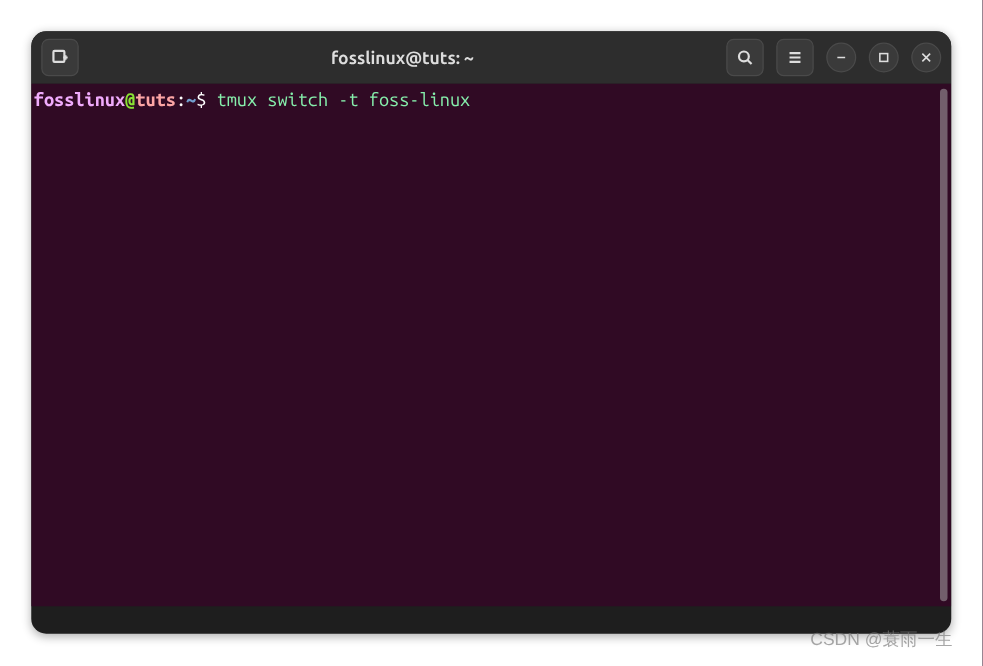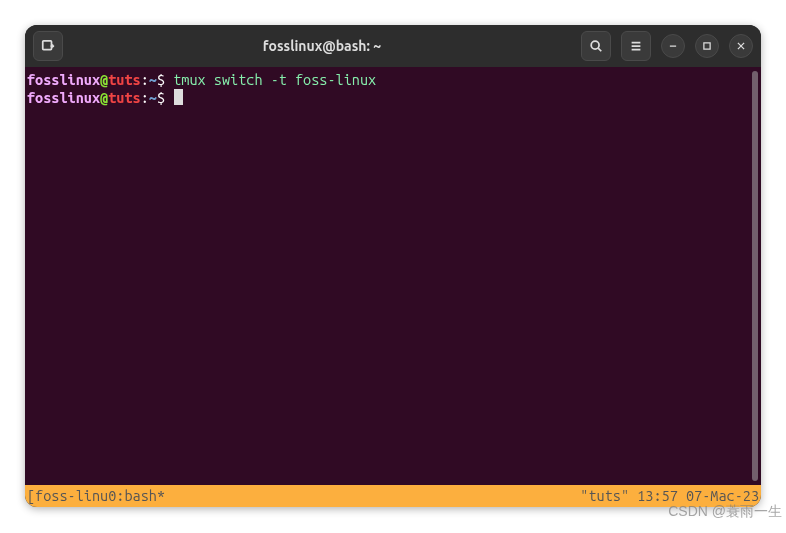--- a/index.html
+++ b/index.html
@@ -80,21 +80,21 @@
       padding: 4px 2px;
       font-size: 14.5px;
       line-height: 18px;
       color: #fff;
       position: relative;
     }
     .line {
       white-space: pre;
     }
     .user { color: #f0abfc; font-weight: bold; }
-    .host { color: #ef4444; font-weight: bold; }
+    .host { color: #fca5a5; font-weight: bold; }
     .at   { color: #8ae234; font-weight: bold; }
     .colon { color: #fff; }
     .tilde { color: #729fcf; font-weight: bold; }
     .dollar { color: #fff; }
     .cmd { color: #86efac; }
     .cursor {
       display: inline-block;
       width: 9px;
       height: 16px;
       background: #ddd;
@@ -119,42 +119,42 @@
       display: flex;
       justify-content: space-between;
       padding: 0 2px;
       font-family: 'Ubuntu Mono', monospace;
     }
     .status-left, .status-right {
       white-space: pre;
     }
     .watermark {
       position: absolute;
-      right: 4px;
+      right: 24px;
       bottom: 12px;
       color: rgba(120,120,120,0.65);
       font-size: 14px;
       font-family: sans-serif;
     }
   </style>
 </head>
 <body>
 
 <div class="window">
   <div class="titlebar">
     <div class="titlebar-left">
       <div class="tb-btn">
         <svg viewBox="0 0 16 16">
           <rect x="2" y="2" width="10" height="10" rx="1"></rect>
           <line x1="11" y1="8" x2="15" y2="8"></line>
           <line x1="13" y1="6" x2="13" y2="10"></line>
         </svg>
       </div>
     </div>
-    <div class="titlebar-center">fosslinux@bash: ~</div>
+    <div class="titlebar-center">fosslinux@tuts: ~</div>
     <div class="titlebar-right">
       <div class="tb-btn">
         <svg viewBox="0 0 16 16">
           <circle cx="7" cy="7" r="4.5"></circle>
           <line x1="10.5" y1="10.5" x2="14" y2="14"></line>
         </svg>
       </div>
       <div class="tb-btn">
         <svg viewBox="0 0 16 16">
           <line x1="3" y1="4" x2="13" y2="4"></line>
@@ -176,23 +176,18 @@
         <svg viewBox="0 0 16 16" style="width:10px;height:10px">
           <line x1="3" y1="3" x2="13" y2="13"></line>
           <line x1="13" y1="3" x2="3" y2="13"></line>
         </svg>
       </div>
     </div>
   </div>
 
   <div class="terminal-body">
     <div class="line"><span class="user">fosslinux</span><span class="at">@</span><span class="host">tuts</span><span class="colon">:</span><span class="tilde">~</span><span class="dollar">$</span><span class="cmd"> <span>tmux switch -t foss-linux</span></span></div>
-    <div class="line"><span class="user">fosslinux</span><span class="at">@</span><span class="host">tuts</span><span class="colon">:</span><span class="tilde">~</span><span class="dollar">$</span><span class="cmd"> <span></span></span><span class="cursor"></span></div>
     <div class="scrollbar"></div>
   </div>
 
-  <div class="statusbar">
-    <span class="status-left">[foss-linu0:bash*</span>
-    <span class="status-right">"tuts" 13:57 07-Mac-23</span>
-  </div>
 </div>
 
 <div class="watermark">CSDN @蓑雨一生</div>
 
 </body></html>

